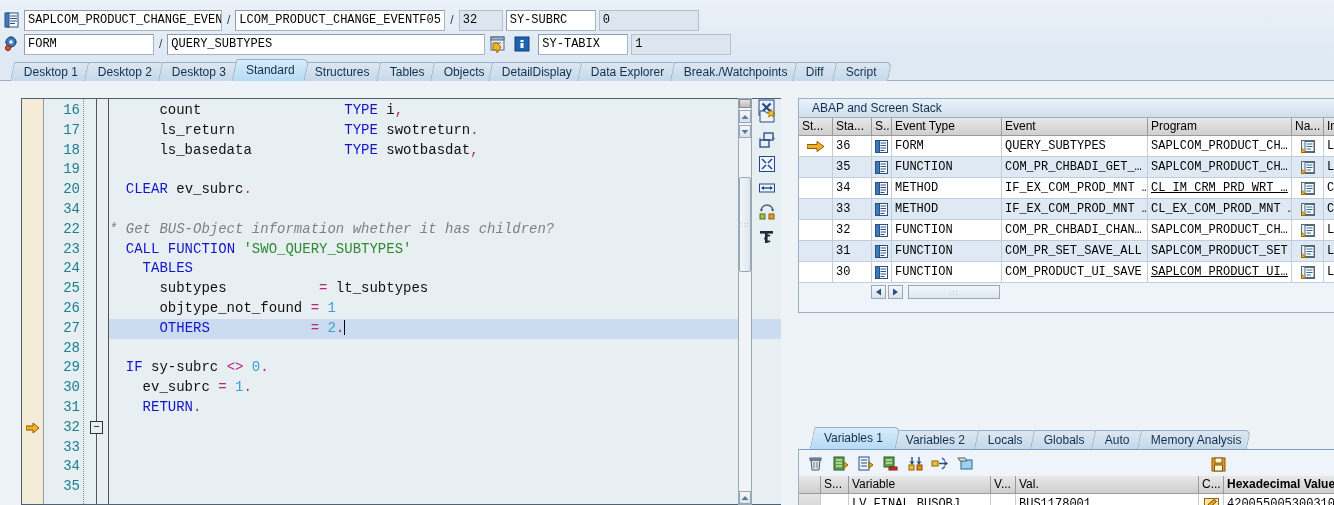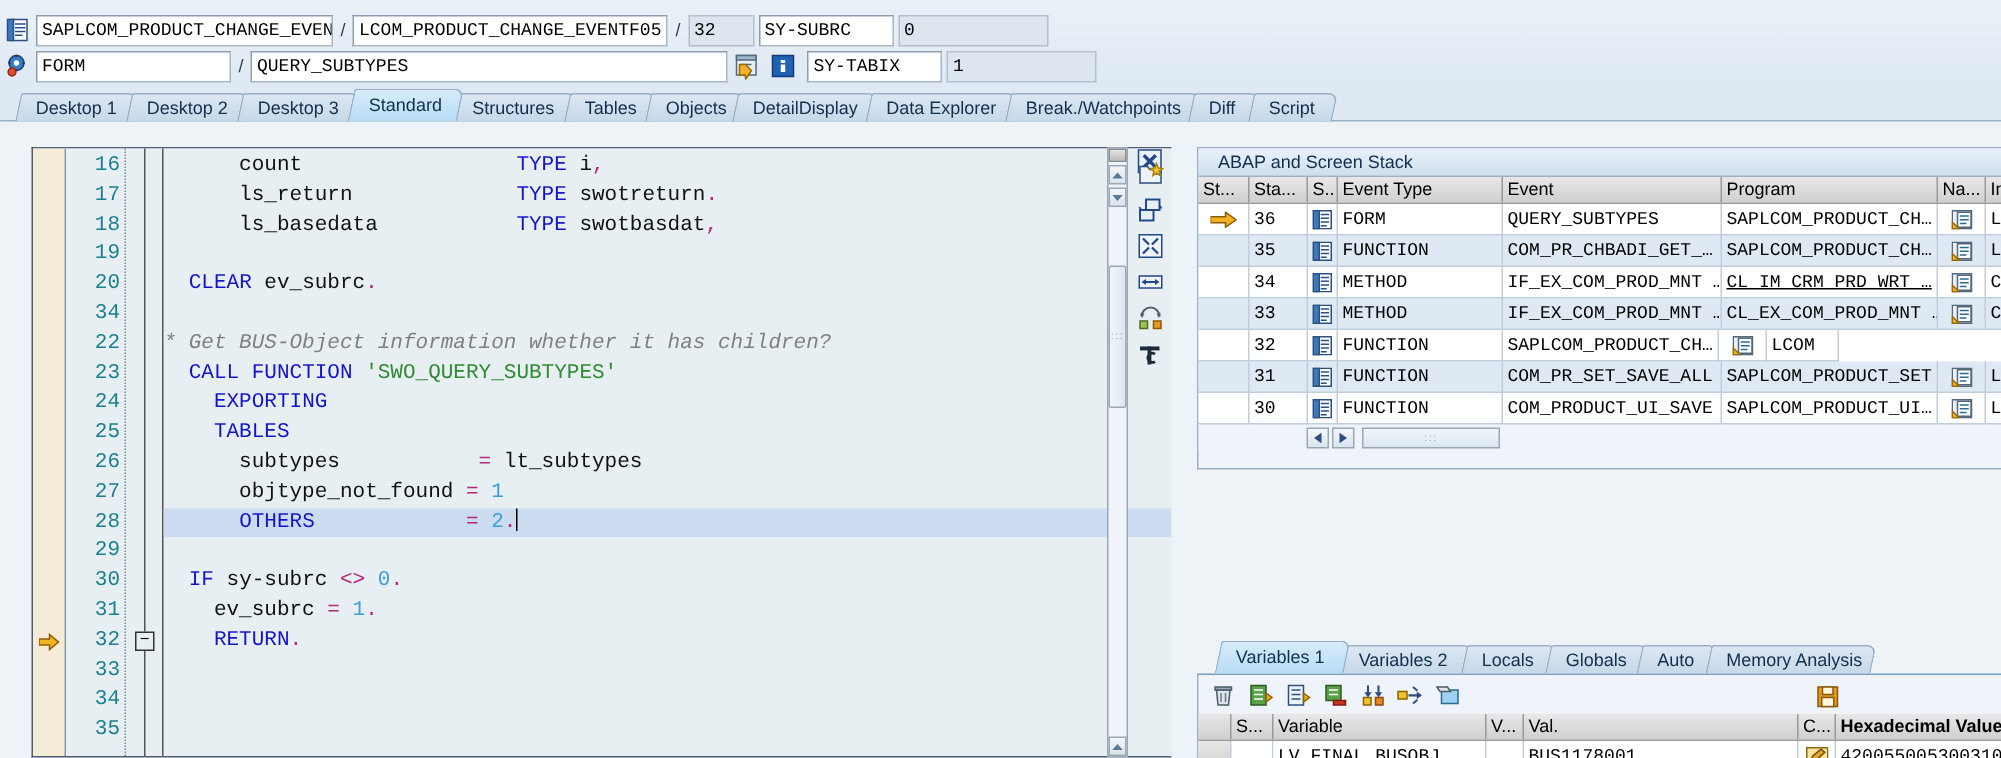--- a/index.html
+++ b/index.html
@@ -370,21 +370,20 @@
       </div>
     <div id="codecol">
         <div class="lrow"><span class="pl">      count                 </span><span class="kw">TYPE</span><span class="pl"> i</span><span class="op">,</span></div>
         <div class="lrow"><span class="pl">      ls_return             </span><span class="kw">TYPE</span><span class="pl"> swotreturn</span><span class="op">.</span></div>
         <div class="lrow"><span class="pl">      ls_basedata           </span><span class="kw">TYPE</span><span class="pl"> swotbasdat</span><span class="op">,</span></div>
         <div class="lrow"><span class="pl"></span></div>
         <div class="lrow"><span class="pl">  </span><span class="kw">CLEAR</span><span class="pl"> ev_subrc</span><span class="op">.</span></div>
         <div class="lrow"><span class="pl"></span></div>
         <div class="lrow"><span class="cmt">* Get BUS-Object information whether it has children?</span></div>
         <div class="lrow"><span class="pl">  </span><span class="kw">CALL FUNCTION</span><span class="pl"> </span><span class="lit">'SWO_QUERY_SUBTYPES'</span></div>
-        <div class="lrow"><span class="pl">    </span><span class="kw">EXPORTING</span></div>
         <div class="lrow"><span class="pl">    </span><span class="kw">TABLES</span></div>
         <div class="lrow"><span class="pl">      subtypes           </span><span class="op">=</span><span class="pl"> lt_subtypes</span></div>
         <div class="lrow"><span class="pl">      objtype_not_found </span><span class="op">=</span><span class="pl"> </span><span class="num">1</span></div>
         <div class="lrow hl"><span class="pl">      </span><span class="kw">OTHERS</span><span class="pl">            </span><span class="op">=</span><span class="pl"> </span><span class="num">2</span><span class="op">.</span><span class="cursor"></span></div>
         <div class="lrow"><span class="pl"></span></div>
         <div class="lrow"><span class="pl">  </span><span class="kw">IF</span><span class="pl"> sy-subrc </span><span class="op">&lt;&gt;</span><span class="pl"> </span><span class="num">0</span><span class="op">.</span></div>
         <div class="lrow"><span class="pl">    ev_subrc </span><span class="op">=</span><span class="pl"> </span><span class="num">1</span><span class="op">.</span></div>
         <div class="lrow"><span class="pl">    </span><span class="kw">RETURN</span><span class="op">.</span></div>
       </div>
   </div>
@@ -622,20 +621,21 @@
               <rect x="0.5" y="0.5" width="4" height="12" fill="#3c7ac0" stroke="#2b4f80"></rect>
               <g stroke="#2b4f80">
                 <line x1="5.5" y1="3" x2="11" y2="3"></line>
                 <line x1="5.5" y1="5.5" x2="11" y2="5.5"></line>
                 <line x1="5.5" y1="8" x2="11" y2="8"></line>
                 <line x1="5.5" y1="10.5" x2="9.5" y2="10.5"></line>
               </g>
             </svg>
           </div>
           <div class="gc" style="width: 110px;">FUNCTION</div>
+          <div class="gc" style="width: 146px;">COM_PR_CHBADI_CHAN…</div>
           <div class="gc" style="width: 144px;">SAPLCOM_PRODUCT_CH…</div>
           <div class="gc ico" style="width: 32px;">
             <svg width="14" height="13" viewBox="0 0 14 13">
               <rect x="0.5" y="0.5" width="13" height="12" fill="#e8eff5" stroke="#53687d"></rect>
               <rect x="4" y="1.5" width="9" height="10" fill="#fff" stroke="#53687d"></rect>
               <g stroke="#2b6a93">
                 <line x1="5.5" y1="4" x2="11.5" y2="4"></line>
                 <line x1="5.5" y1="6.5" x2="11.5" y2="6.5"></line>
                 <line x1="5.5" y1="9" x2="10" y2="9"></line>
               </g>
@@ -686,21 +686,21 @@
               <g stroke="#2b4f80">
                 <line x1="5.5" y1="3" x2="11" y2="3"></line>
                 <line x1="5.5" y1="5.5" x2="11" y2="5.5"></line>
                 <line x1="5.5" y1="8" x2="11" y2="8"></line>
                 <line x1="5.5" y1="10.5" x2="9.5" y2="10.5"></line>
               </g>
             </svg>
           </div>
           <div class="gc" style="width: 110px;">FUNCTION</div>
           <div class="gc" style="width: 146px;">COM_PRODUCT_UI_SAVE</div>
-          <div class="gc" style="width: 144px;">SAPLCOM_PRODUCT_UI…</div>
+          <div class="gc" style="width: 144px; text-decoration: underline;">SAPLCOM_PRODUCT_UI…</div>
           <div class="gc ico" style="width: 32px;">
             <svg width="14" height="13" viewBox="0 0 14 13">
               <rect x="0.5" y="0.5" width="13" height="12" fill="#e8eff5" stroke="#53687d"></rect>
               <rect x="4" y="1.5" width="9" height="10" fill="#fff" stroke="#53687d"></rect>
               <g stroke="#2b6a93">
                 <line x1="5.5" y1="4" x2="11.5" y2="4"></line>
                 <line x1="5.5" y1="6.5" x2="11.5" y2="6.5"></line>
                 <line x1="5.5" y1="9" x2="10" y2="9"></line>
               </g>
               <polygon points="0.5,12.5 5,12.5 0.5,8" fill="#f0b429" stroke="#9c6a05"></polygon>

